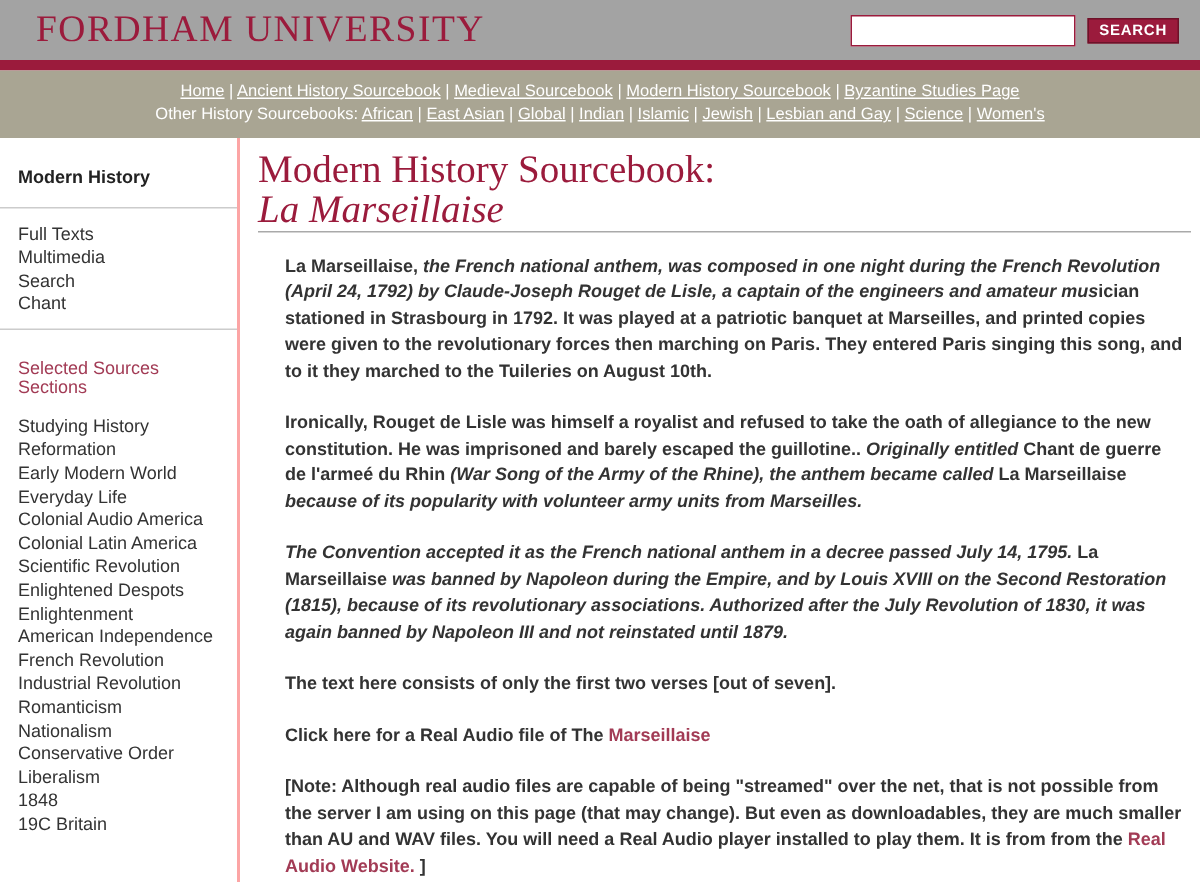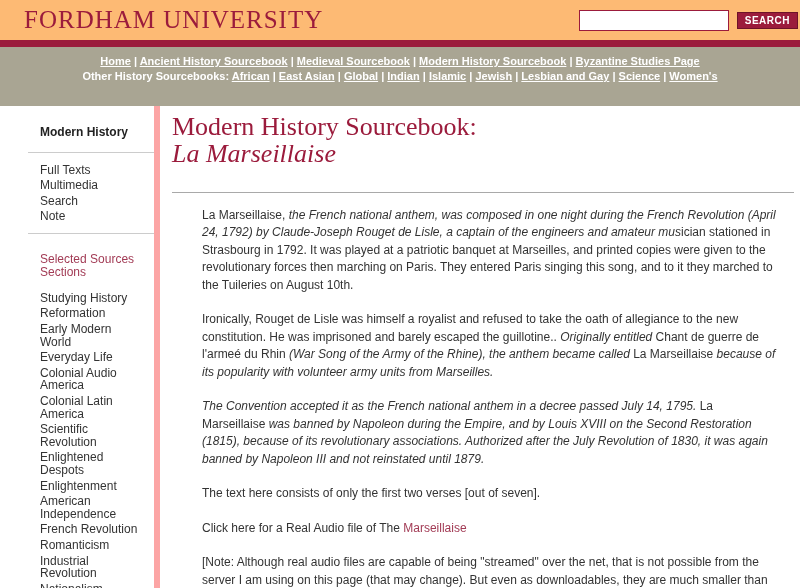--- a/index.html
+++ b/index.html
@@ -6,23 +6,23 @@
   html,body { margin:0; padding:0; }
   body {
     width:800px; height:588px; overflow:hidden; background:#fff;
     color:var(--text,#333);
     font-family:"Liberation Sans", sans-serif; font-size:12px;
     position:relative;
   }
 
   
   .header {
-    height:40px; background:#fdba74;
+    height:40px; background:#a3a3a3;
     display:flex; align-items:center; justify-content:space-between;
-    padding:0 2px 0 24px;
+    padding:0 14px 0 24px;
     gap:24px;
   }
   .brand {
     font-family:"Liberation Serif", serif;
     font-size:25px; letter-spacing:1px;
     color:var(--maroon,#9b1b3c);
     cursor:pointer; white-space:nowrap;
   }
   .search { display:flex; align-items:center; gap:8px; }
   .search input {
@@ -32,58 +32,58 @@
   .search-btn {
     background:var(--maroon,#9b1b3c); color:#fff;
     border:1px solid #6d1229; font-weight:bold; font-size:10px;
     padding:2px 7px; letter-spacing:0.5px; cursor:pointer;
     font-family:"Liberation Sans", sans-serif;
   }
   .maroon-bar { height:7px; background:var(--maroon,#9b1b3c); }
 
   
   .topnav {
-    height:59px; background:var(--navbg,#a9a593);
-    color:#fff; text-align:center; font-size:11px; font-weight:bold;
+    height:45px; background:var(--navbg,#a9a593);
+    color:#fff; text-align:center; font-size:11px; font-weight:normal;
     padding-top:7px;
   }
   .nav-line { line-height:15px; white-space:nowrap; }
   .nav-link { color:#fff; text-decoration:underline; cursor:pointer; }
   .sep { color:#fff; }
   [data-list] > .sep:last-child { display:none; }
 
   
   .content { display:flex; height:496px; }
   .sidebar {
     width:160px; min-width:160px;
-    border-right:6px solid #fca5a5;
-    padding-top:19px; overflow:hidden;padding-left:28px;
+    border-right:2px solid #fca5a5;
+    padding-top:19px; overflow:hidden;
   }
   .sb-title { font-weight:bold; color:#222; padding:0 12px 13px; }
   .sb-divider { border-top:1px solid #ccc; margin:0; }
   .sidebar ul { list-style:none; margin:9px 0 9px; padding:0 12px; }
   .sidebar li { padding:1.5px 0; line-height:12.6px; cursor:pointer; color:#333; }
   .sb-group-title {
     color:var(--linkred,#a23b55); padding:7px 12px 2px; cursor:pointer;
     line-height:13px;
     margin-top:12px;
   }
 
   
   .main { flex:1; padding:7px 6px 0 12px; overflow:hidden; }
   .page-title {
     font-family:"Liberation Serif", serif; font-weight:normal;
     color:var(--maroon,#9b1b3c);
-    font-size:26px; line-height:1.05; margin:0 0 24px;
+    font-size:26px; line-height:1.05; margin:0 0 0;
   }
   .page-title em { font-style:italic; }
   .title-rule { border:none; border-top:1px solid #a9a9a9; margin:0 0 14px; }
 
   .article { margin:0 4px 0 18px; line-height:17.5px; }
-  .article p { margin:0 12px 17px; }
+  .article p { margin:0 0 17px;font-weight:bold; }
   .article .center { }
   .textlink { color:var(--linkred,#a23b55); text-decoration:none; cursor:pointer; }
 </style>
 </head>
 <body>
 
 <div class="header">
   <div class="brand">FORDHAM UNIVERSITY</div>
   <div class="search">
     <input type="text" value="" style="">
@@ -104,39 +104,39 @@
 <div class="content">
 
   <div class="sidebar">
     <div class="sb-title">Modern History</div>
     <div class="sb-divider"></div>
     <ul data-list="sidebar.top_items">
 
     <li class="sb-item">Full Texts</li>
         <li class="sb-item">Multimedia</li>
         <li class="sb-item">Search</li>
-        <li class="sb-item">Note</li>
+        <li class="sb-item">Chant</li>
       </ul>
     <div class="sb-divider"></div>
     <div class="sb-group-title">Selected Sources Sections</div>
     <ul data-list="sidebar.items">
 
     <li class="sb-item">Studying History</li>
         <li class="sb-item">Reformation</li>
         <li class="sb-item">Early Modern World</li>
         <li class="sb-item">Everyday Life</li>
         <li class="sb-item">Colonial Audio America</li>
         <li class="sb-item">Colonial Latin America</li>
         <li class="sb-item">Scientific Revolution</li>
         <li class="sb-item">Enlightened Despots</li>
         <li class="sb-item">Enlightenment</li>
         <li class="sb-item">American Independence</li>
         <li class="sb-item">French Revolution</li>
+        <li class="sb-item">Industrial Revolution</li>
         <li class="sb-item">Romanticism</li>
-        <li class="sb-item">Industrial Revolution</li>
         <li class="sb-item">Nationalism</li>
         <li class="sb-item">Conservative Order</li>
         <li class="sb-item">Liberalism</li>
         <li class="sb-item">1848</li>
         <li class="sb-item">19C Britain</li>
       </ul>
   </div>
 
   <div class="main">
     <h1 class="page-title">

